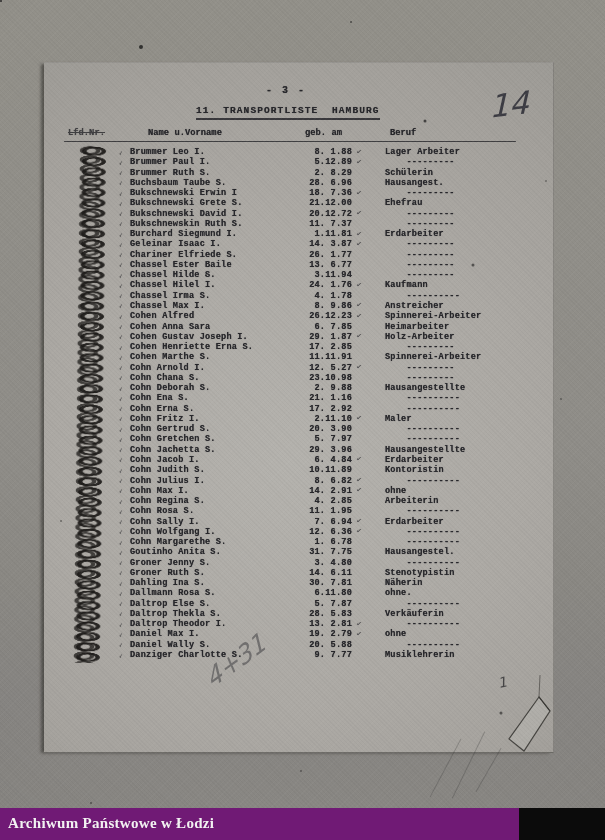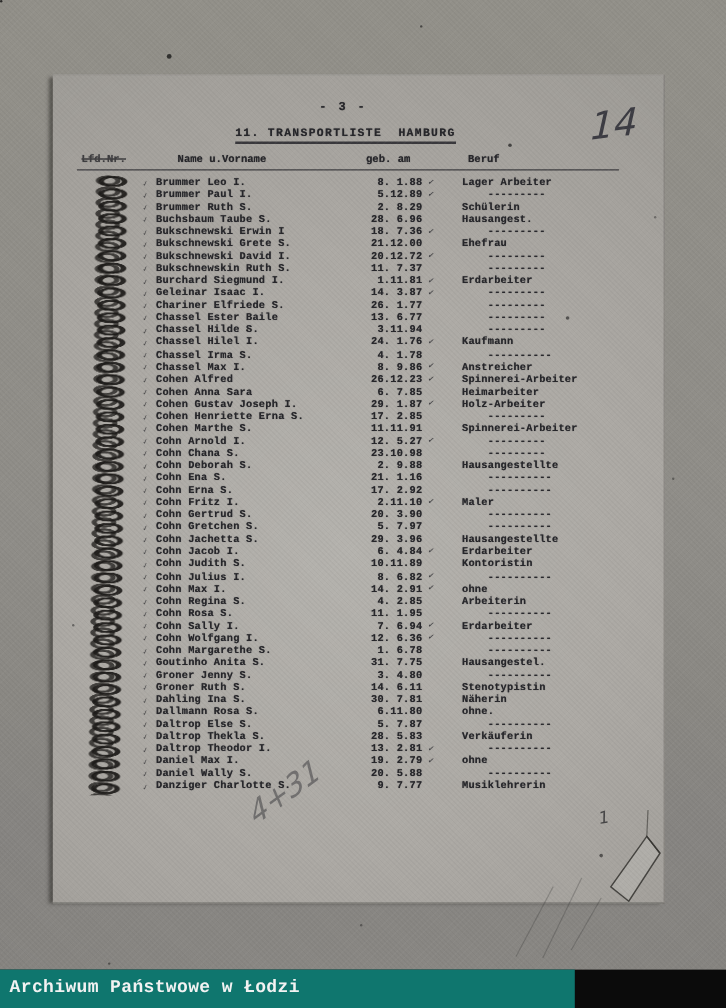--- a/index.html
+++ b/index.html
@@ -73,22 +73,22 @@
   .specks{position:absolute;left:0;top:0;width:2px;height:2px;border-radius:50%;
           background:rgba(25,25,25,.85);
           box-shadow:140px 46px 0 1px rgba(25,25,25,.8),424px 120px 0 .5px rgba(25,25,25,.7),
                      472px 264px 0 .5px rgba(25,25,25,.6),205px 274px 0 0 rgba(25,25,25,.6),
                      88px 292px 0 0 rgba(25,25,25,.5),350px 21px 0 0 rgba(25,25,25,.6),
                      560px 398px 0 0 rgba(25,25,25,.45),500px 712px 0 .5px rgba(25,25,25,.6),
                      90px 802px 0 0 rgba(25,25,25,.5),300px 770px 0 0 rgba(25,25,25,.45),
                      545px 180px 0 0 rgba(25,25,25,.4),60px 520px 0 0 rgba(25,25,25,.45);}
 
   
-  .caption{position:absolute;left:0;bottom:0;width:479px;height:32px;background:#0f766e;
-           color:#f2f2f2;font-family:Liberation Mono, monospace;font-weight:700;
+  .caption{position:absolute;left:0;bottom:0;width:519px;height:32px;background:#701a75;
+           color:#f2f2f2;font-family:Liberation Serif, serif;font-weight:700;
            font-size:15px;line-height:31px;padding-left:8px;box-sizing:border-box;letter-spacing:.3px;}
 </style>
 </head>
 <body>
 
 <div class="photo">
   <div class="page">
 
     <div class="pagenum typed">- 3 -</div>
     <div class="title typed">11. TRANSPORTLISTE  HAMBURG</div>

